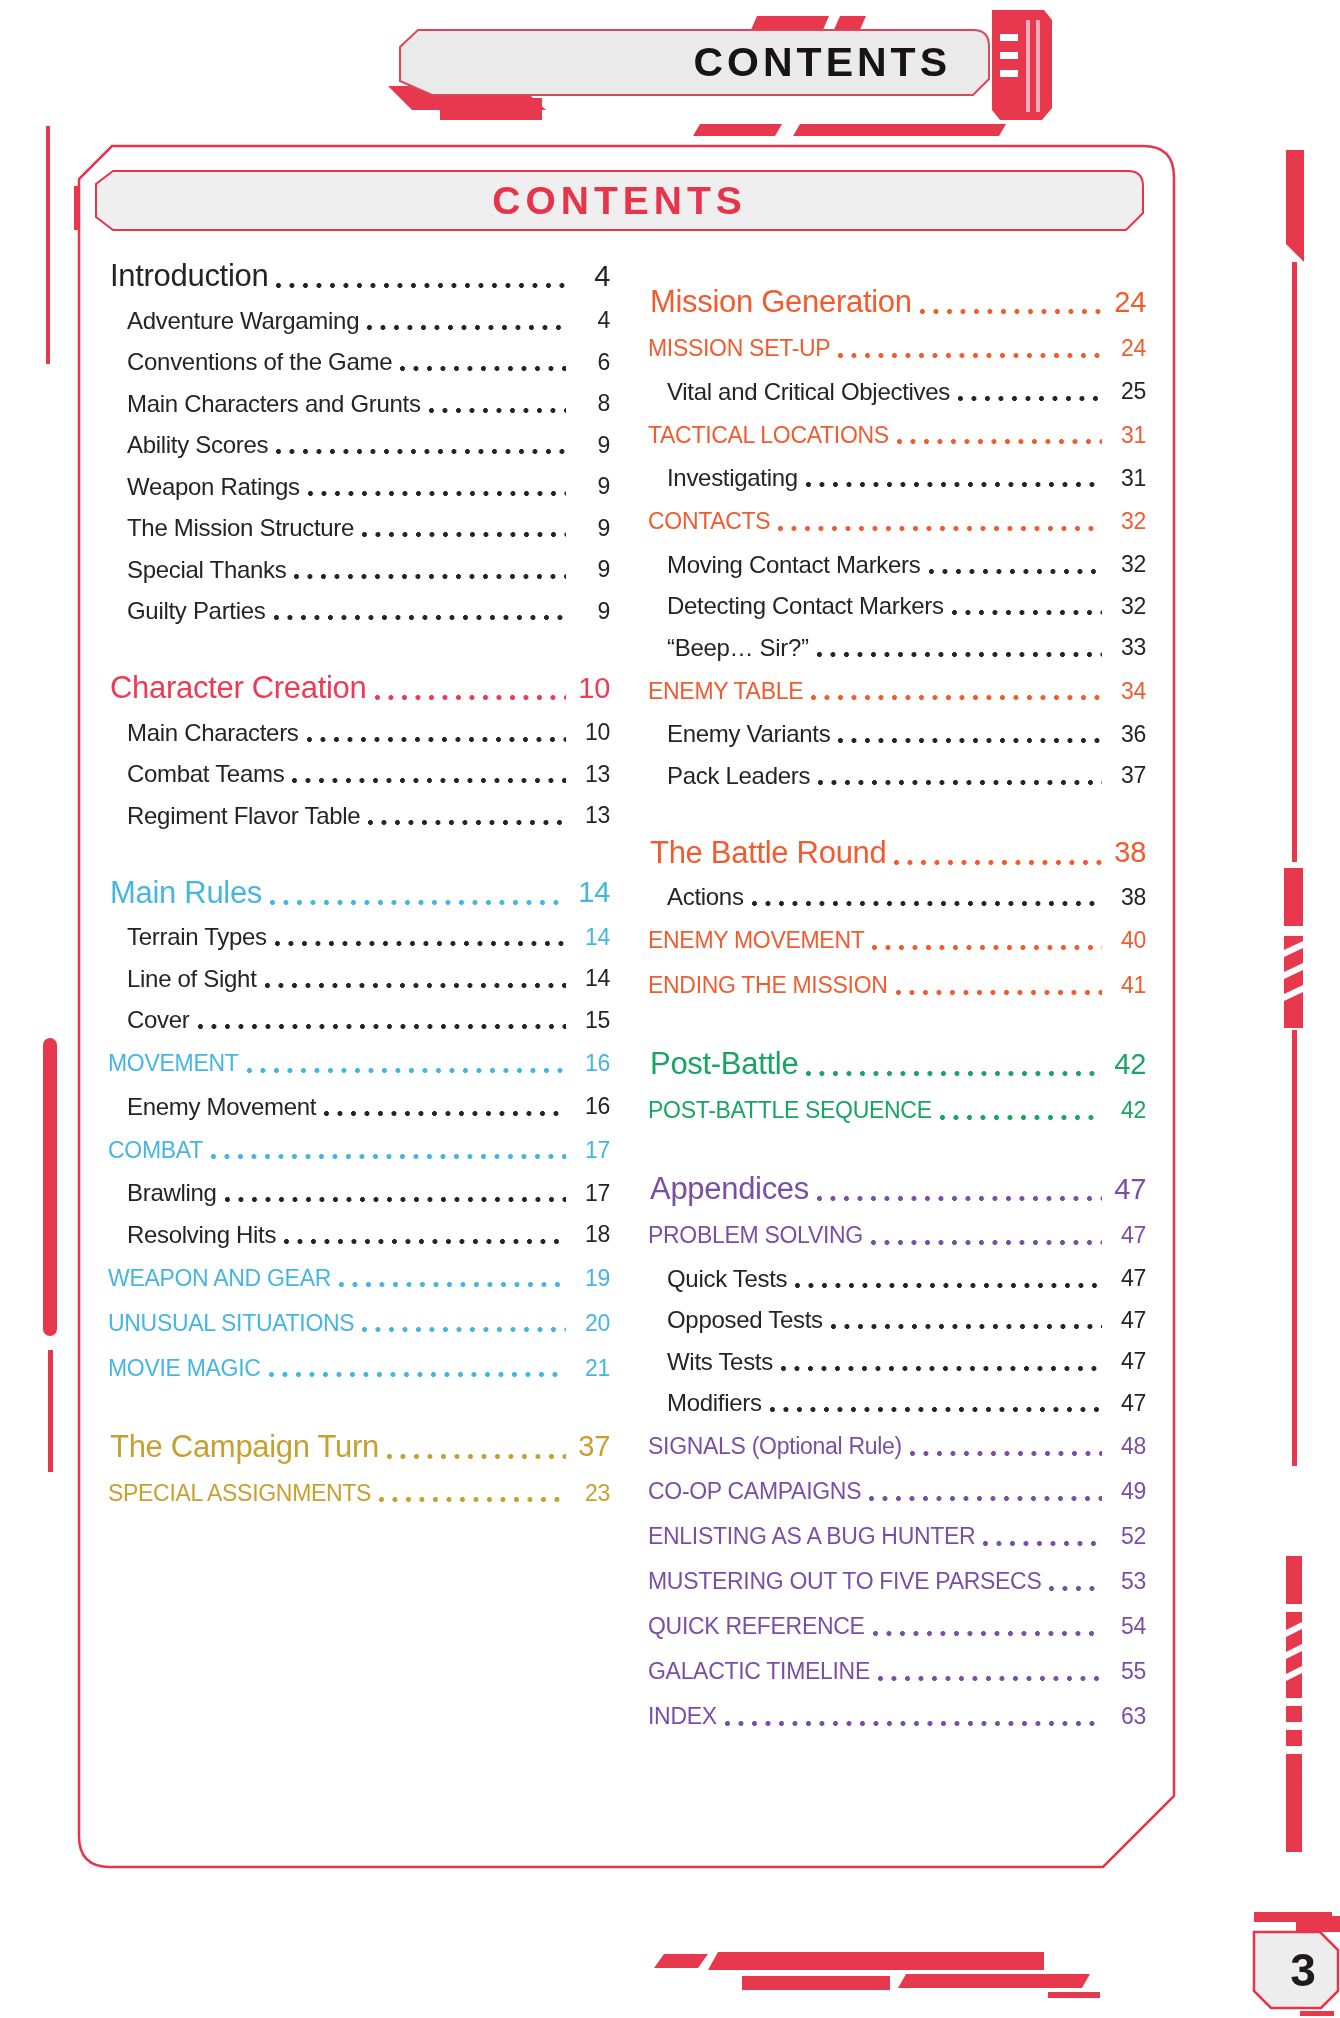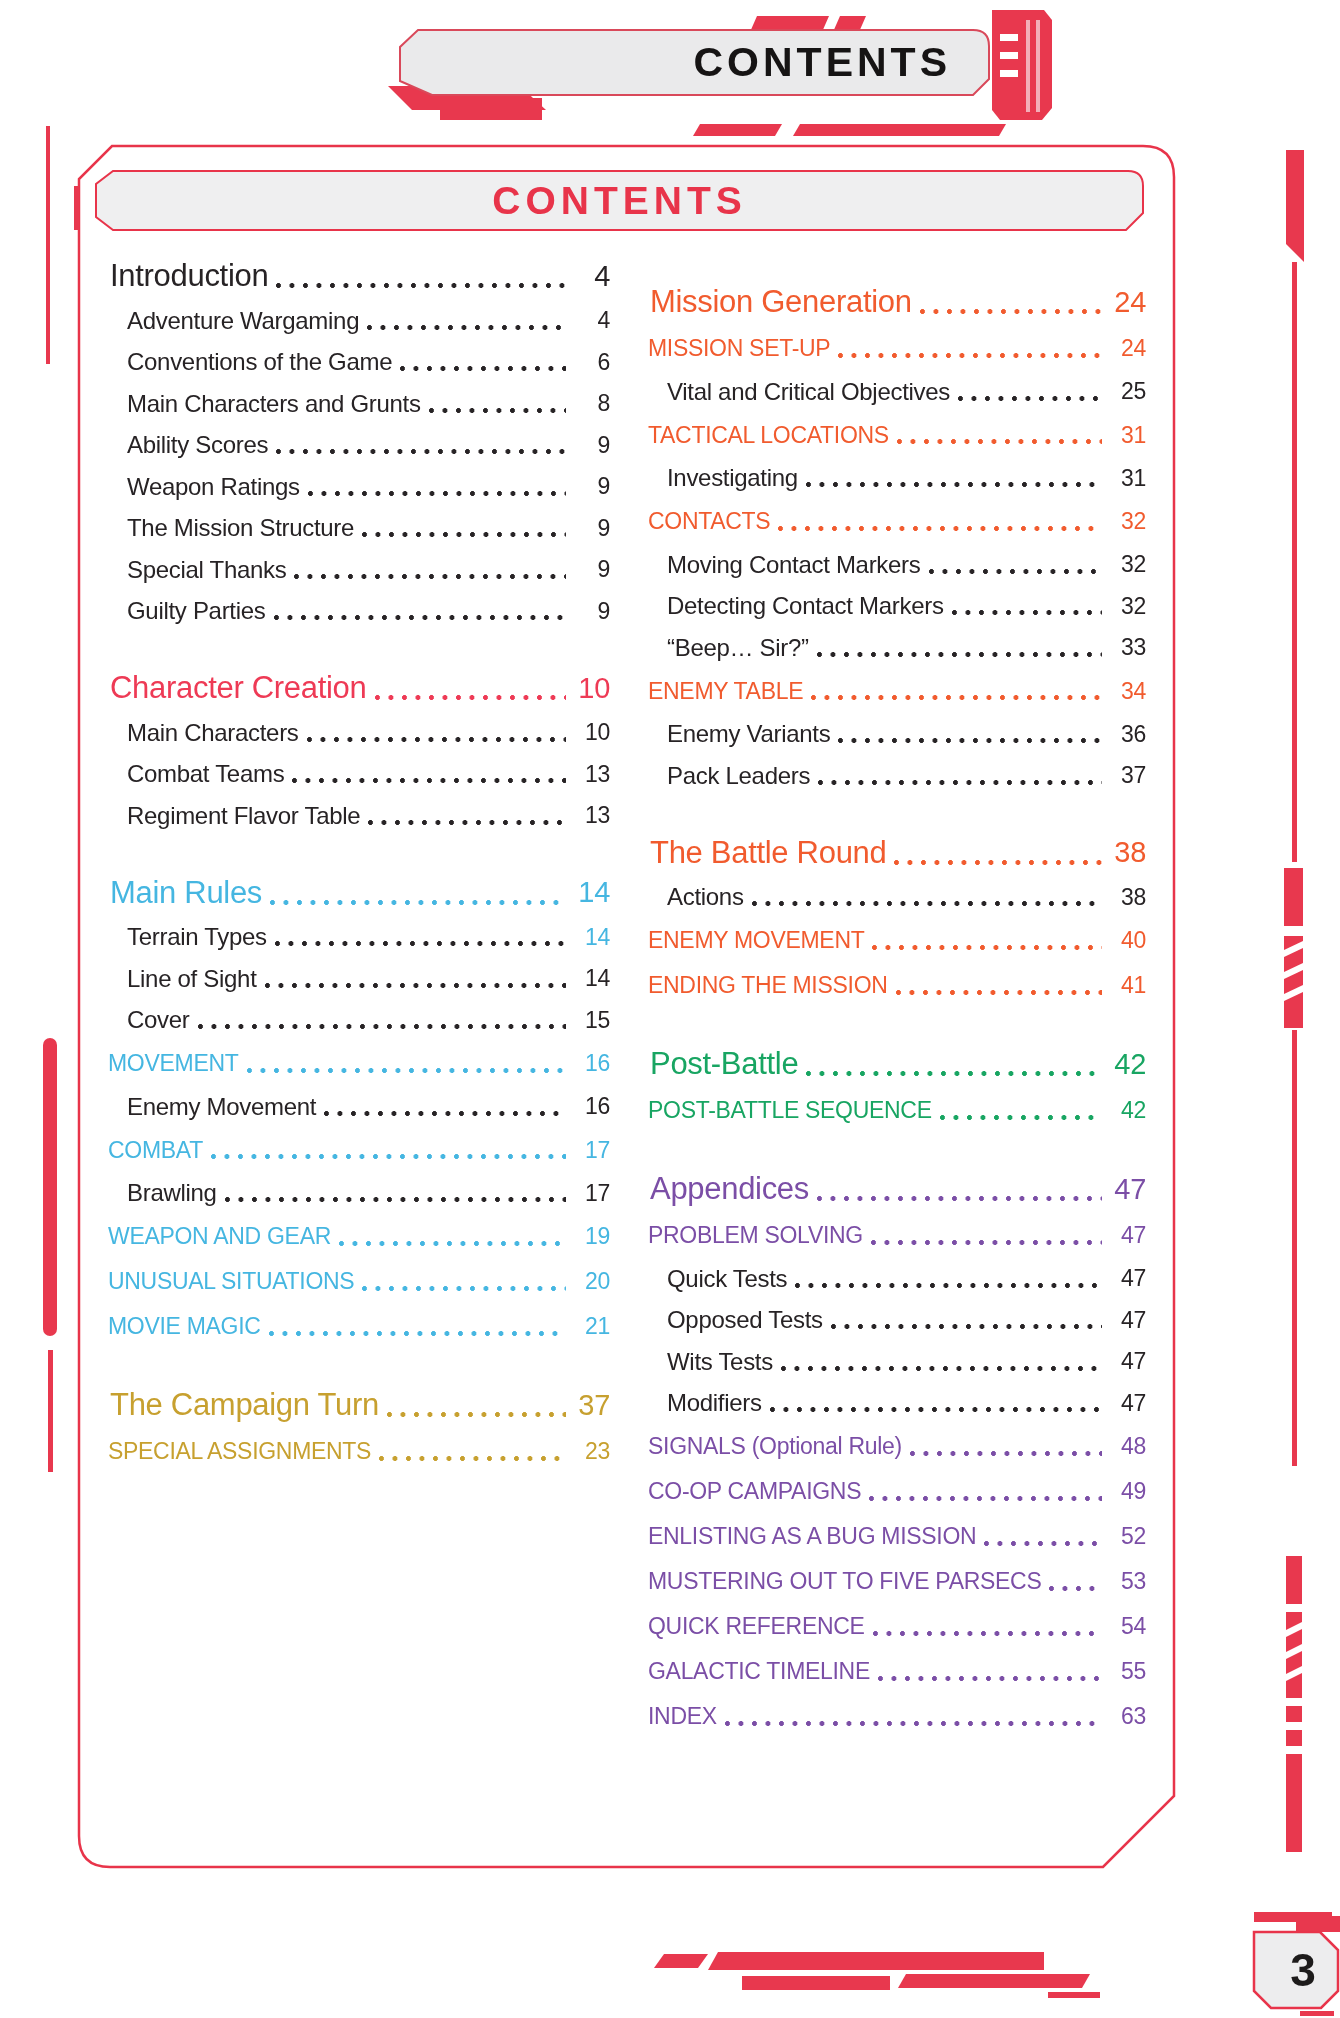--- a/index.html
+++ b/index.html
@@ -248,20 +248,25 @@
       <div class="row caps">
         <span class="lbl">COMBAT</span>
         <span class="dots"></span>
         <span class="num">17</span>
       </div>
       <div class="row sub">
         <span class="lbl">Brawling</span>
         <span class="dots"></span>
         <span class="num">17</span>
       </div>
+      <div class="row sub">
+        <span class="lbl">Resolving Hits</span>
+        <span class="dots"></span>
+        <span class="num">18</span>
+      </div>
       <div class="row caps">
         <span class="lbl">WEAPON AND GEAR</span>
         <span class="dots"></span>
         <span class="num">19</span>
       </div>
       <div class="row caps">
         <span class="lbl">UNUSUAL SITUATIONS</span>
         <span class="dots"></span>
         <span class="num">20</span>
       </div>
@@ -416,21 +421,21 @@
         <span class="lbl">SIGNALS (Optional Rule)</span>
         <span class="dots"></span>
         <span class="num">48</span>
       </div>
       <div class="row caps">
         <span class="lbl">CO-OP CAMPAIGNS</span>
         <span class="dots"></span>
         <span class="num">49</span>
       </div>
       <div class="row caps">
-        <span class="lbl">ENLISTING AS A BUG MISSION</span>
+        <span class="lbl">ENLISTING AS A BUG HUNTER</span>
         <span class="dots"></span>
         <span class="num">52</span>
       </div>
       <div class="row caps">
         <span class="lbl">MUSTERING OUT TO FIVE PARSECS</span>
         <span class="dots"></span>
         <span class="num">53</span>
       </div>
       <div class="row caps">
         <span class="lbl">QUICK REFERENCE</span>

